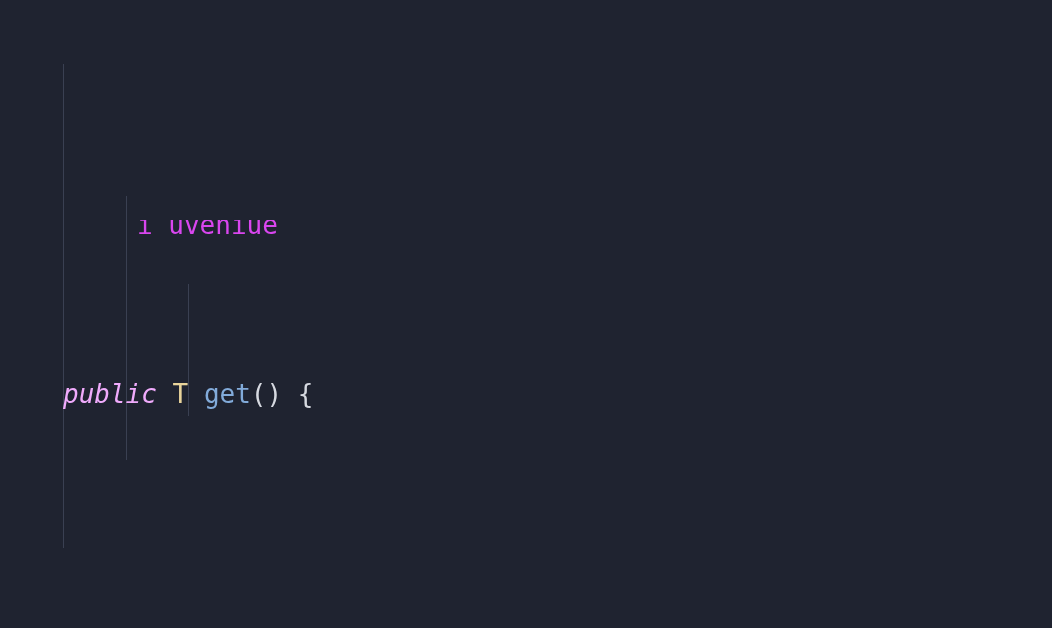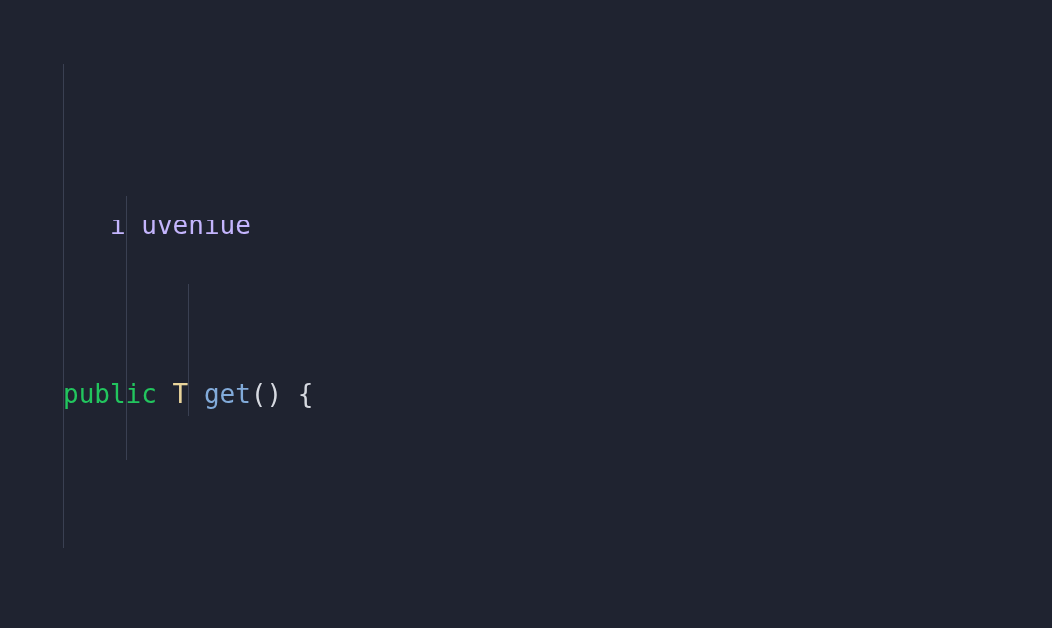--- a/index.html
+++ b/index.html
@@ -18,22 +18,22 @@
     position: relative;
     padding-top: 0;
     padding-left: 0;
     white-space: pre;
   }
   .line {
     position: relative;
     height: 44px;
     padding-left: 63px;
   }
-  .dim      { color: #c4b5fd; }
-  .kw       { color: #22c55e; }   
+  .dim      { color: #d946ef; margin-left: 27px; }
+  .kw       { color: #f0abfc; font-style: italic; }   
   .type     { color: #e9d49b; }                        
   .ident    { color: #d6d9e0; }                        
   .method   { color: #82abda; }
 
   
   .guides { position: absolute; left: 0; top: 0; width: 100%; height: 100%; pointer-events: none; }
   .guide {
     position: absolute;
     width: 1px;
     background: #3a4052;

